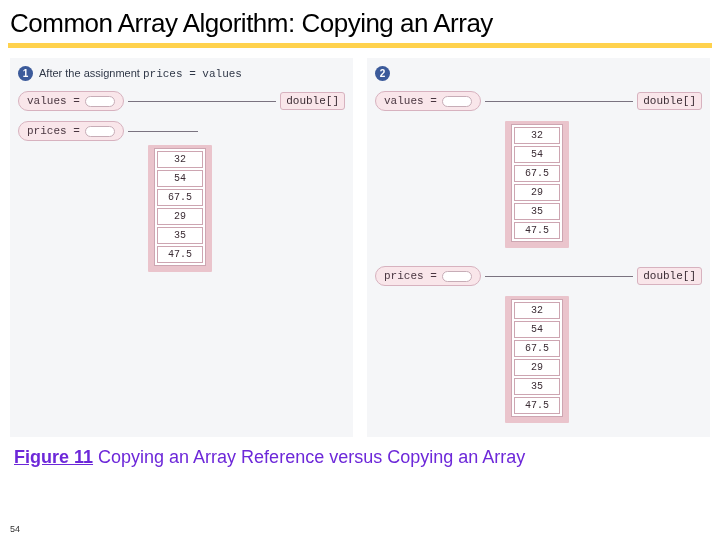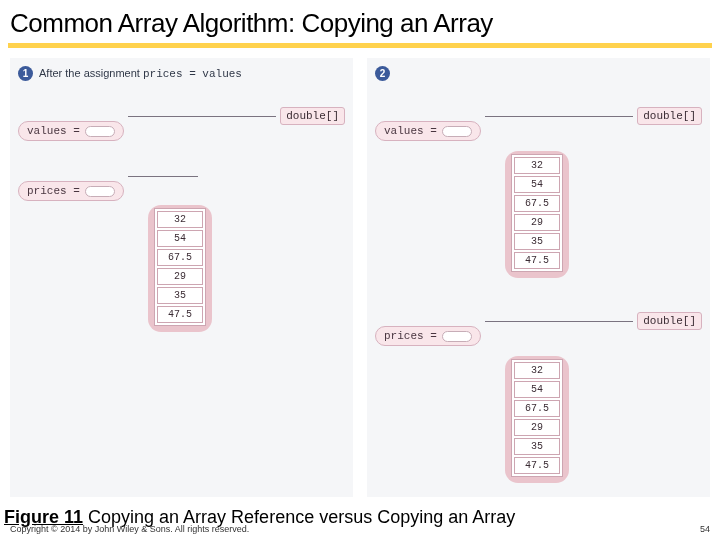--- a/index.html
+++ b/index.html
@@ -5,29 +5,29 @@
   * { margin: 0; padding: 0; box-sizing: border-box; }
   body { width: 720px; height: 540px; font-family: Verdana, Arial, sans-serif; background: #fff; position: relative; }
   .title { font-size: 26px; font-weight: normal; padding: 8px 10px 4px; color: #000; letter-spacing: -0.5px; }
   .title-underline { height: 5px; background: #ffd24d; margin: 0 8px 10px; }
   .panels { display: flex; gap: 14px; padding: 0 10px; }
   .panel { flex: 1; background: #f5f6f8; padding: 8px 8px 10px; }
   .panel-header { font-size: 11px; color: #303848; display: flex; align-items: center; gap: 6px; margin-bottom: 10px; }
   .circ { width: 15px; height: 15px; border-radius: 50%; background: #3b5a9a; color: #fff; font-size: 10px; font-weight: bold; display: inline-flex; align-items: center; justify-content: center; }
   .mono { font-family: "Courier New", monospace; font-size: 11px; }
   .varrow { display: flex; align-items: center; margin-bottom: 10px; }
-  .pill { background: #f9e6ea; border: 1px solid #d7b2bf; border-radius: 10px; padding: 3px 8px; font-family: "Courier New", monospace; font-size: 11px; color: #493640; display: inline-flex; align-items: center; gap: 5px; margin-top: 30px; }
+  .pill { background: #f9e6ea; border: 1px solid #d7b2bf; border-radius: 10px; padding: 3px 8px; font-family: "Courier New", monospace; font-size: 11px; color: #493640; display: inline-flex; align-items: center; gap: 5px; }
   .slot { display: inline-block; width: 30px; height: 11px; border: 1px solid #c7adb7; border-radius: 6px; background: #fff; }
   .connector { flex: 1; height: 1px; background: #7a7380; margin: 0 4px; }
   .typebox { background: #f9e6ea; border: 1px solid #d7b2bf; border-radius: 3px; padding: 2px 5px; font-family: "Courier New", monospace; font-size: 11px; font-weight: normal; color: #3b2c34; }
   .arr-col { display: inline-block; margin-left: 130px; }
-  .arr-outer { display: inline-block; background: #eac4cc; border-radius: 13px; padding: 3px 6px 6px; }
+  .arr-outer { display: inline-block; background: #eac4cc; border-radius: 1px; padding: 3px 6px 6px; }
   .arr-tab { background: #fff; border: 1px solid #cda5b1; }
   .arr-tab td { border: 1px solid #cda5b1; padding: 2px 10px; font-family: "Courier New", monospace; font-size: 10px; text-align: center; color: #3b2c34; min-width: 40px; }
-  .caption { font-size: 18px; padding: 10px 4px 4px; color: #000000; }
+  .caption { font-size: 18px; padding: 10px 14px 4px; color: #6d28d9; }
   .caption b { text-decoration: underline; }
   .footer { position: absolute; bottom: 6px; left: 10px; right: 10px; display: flex; justify-content: space-between; font-size: 9px; color: #333; }
 </style>
 </head>
 <body>
 
 <div class="title">Common Array Algorithm:  Copying an Array</div>
 <div class="title-underline"></div>
 
 <div class="panels">
@@ -164,15 +164,14 @@
     </div>
   </div>
 
 </div>
 
 <div class="caption">
   <b>Figure 11</b><span> Copying an Array Reference versus Copying an Array</span>
 </div>
 
 <div class="footer">
-  <span>Copyright © 2014 by John Wiley &amp; Sons. All rights reserved.</span>
   <span>54</span>
 </div>
 
 </body></html>

